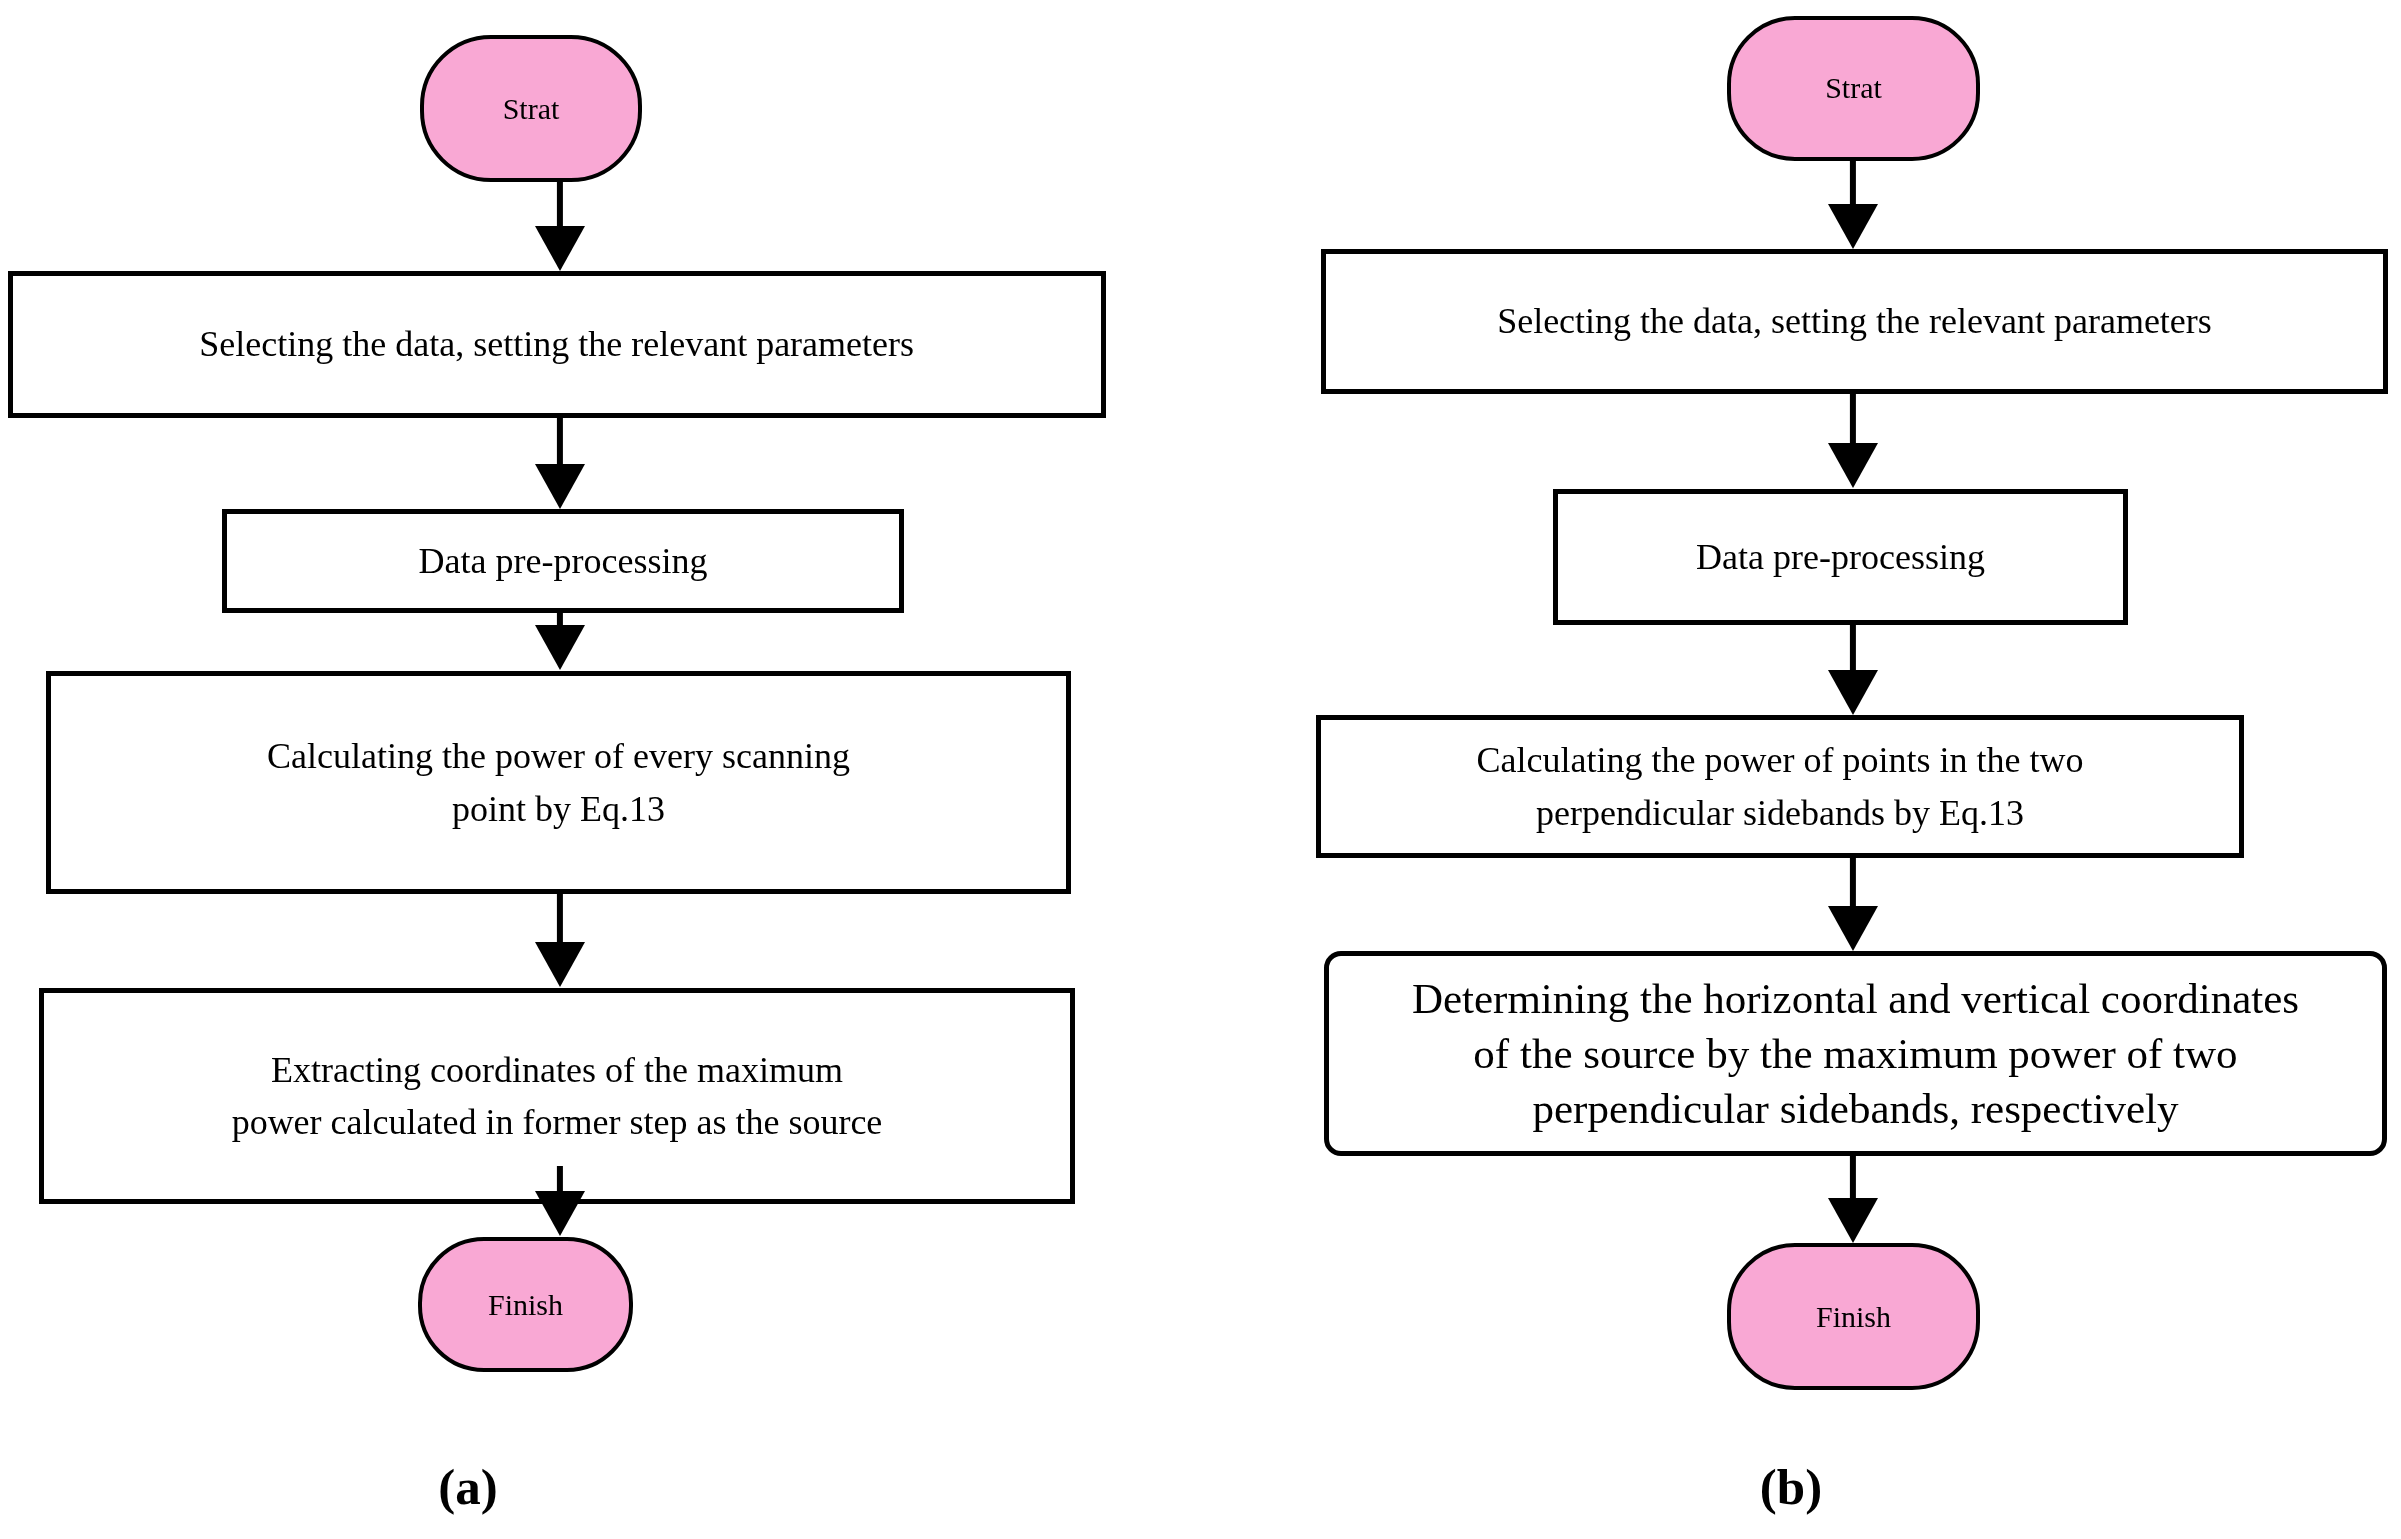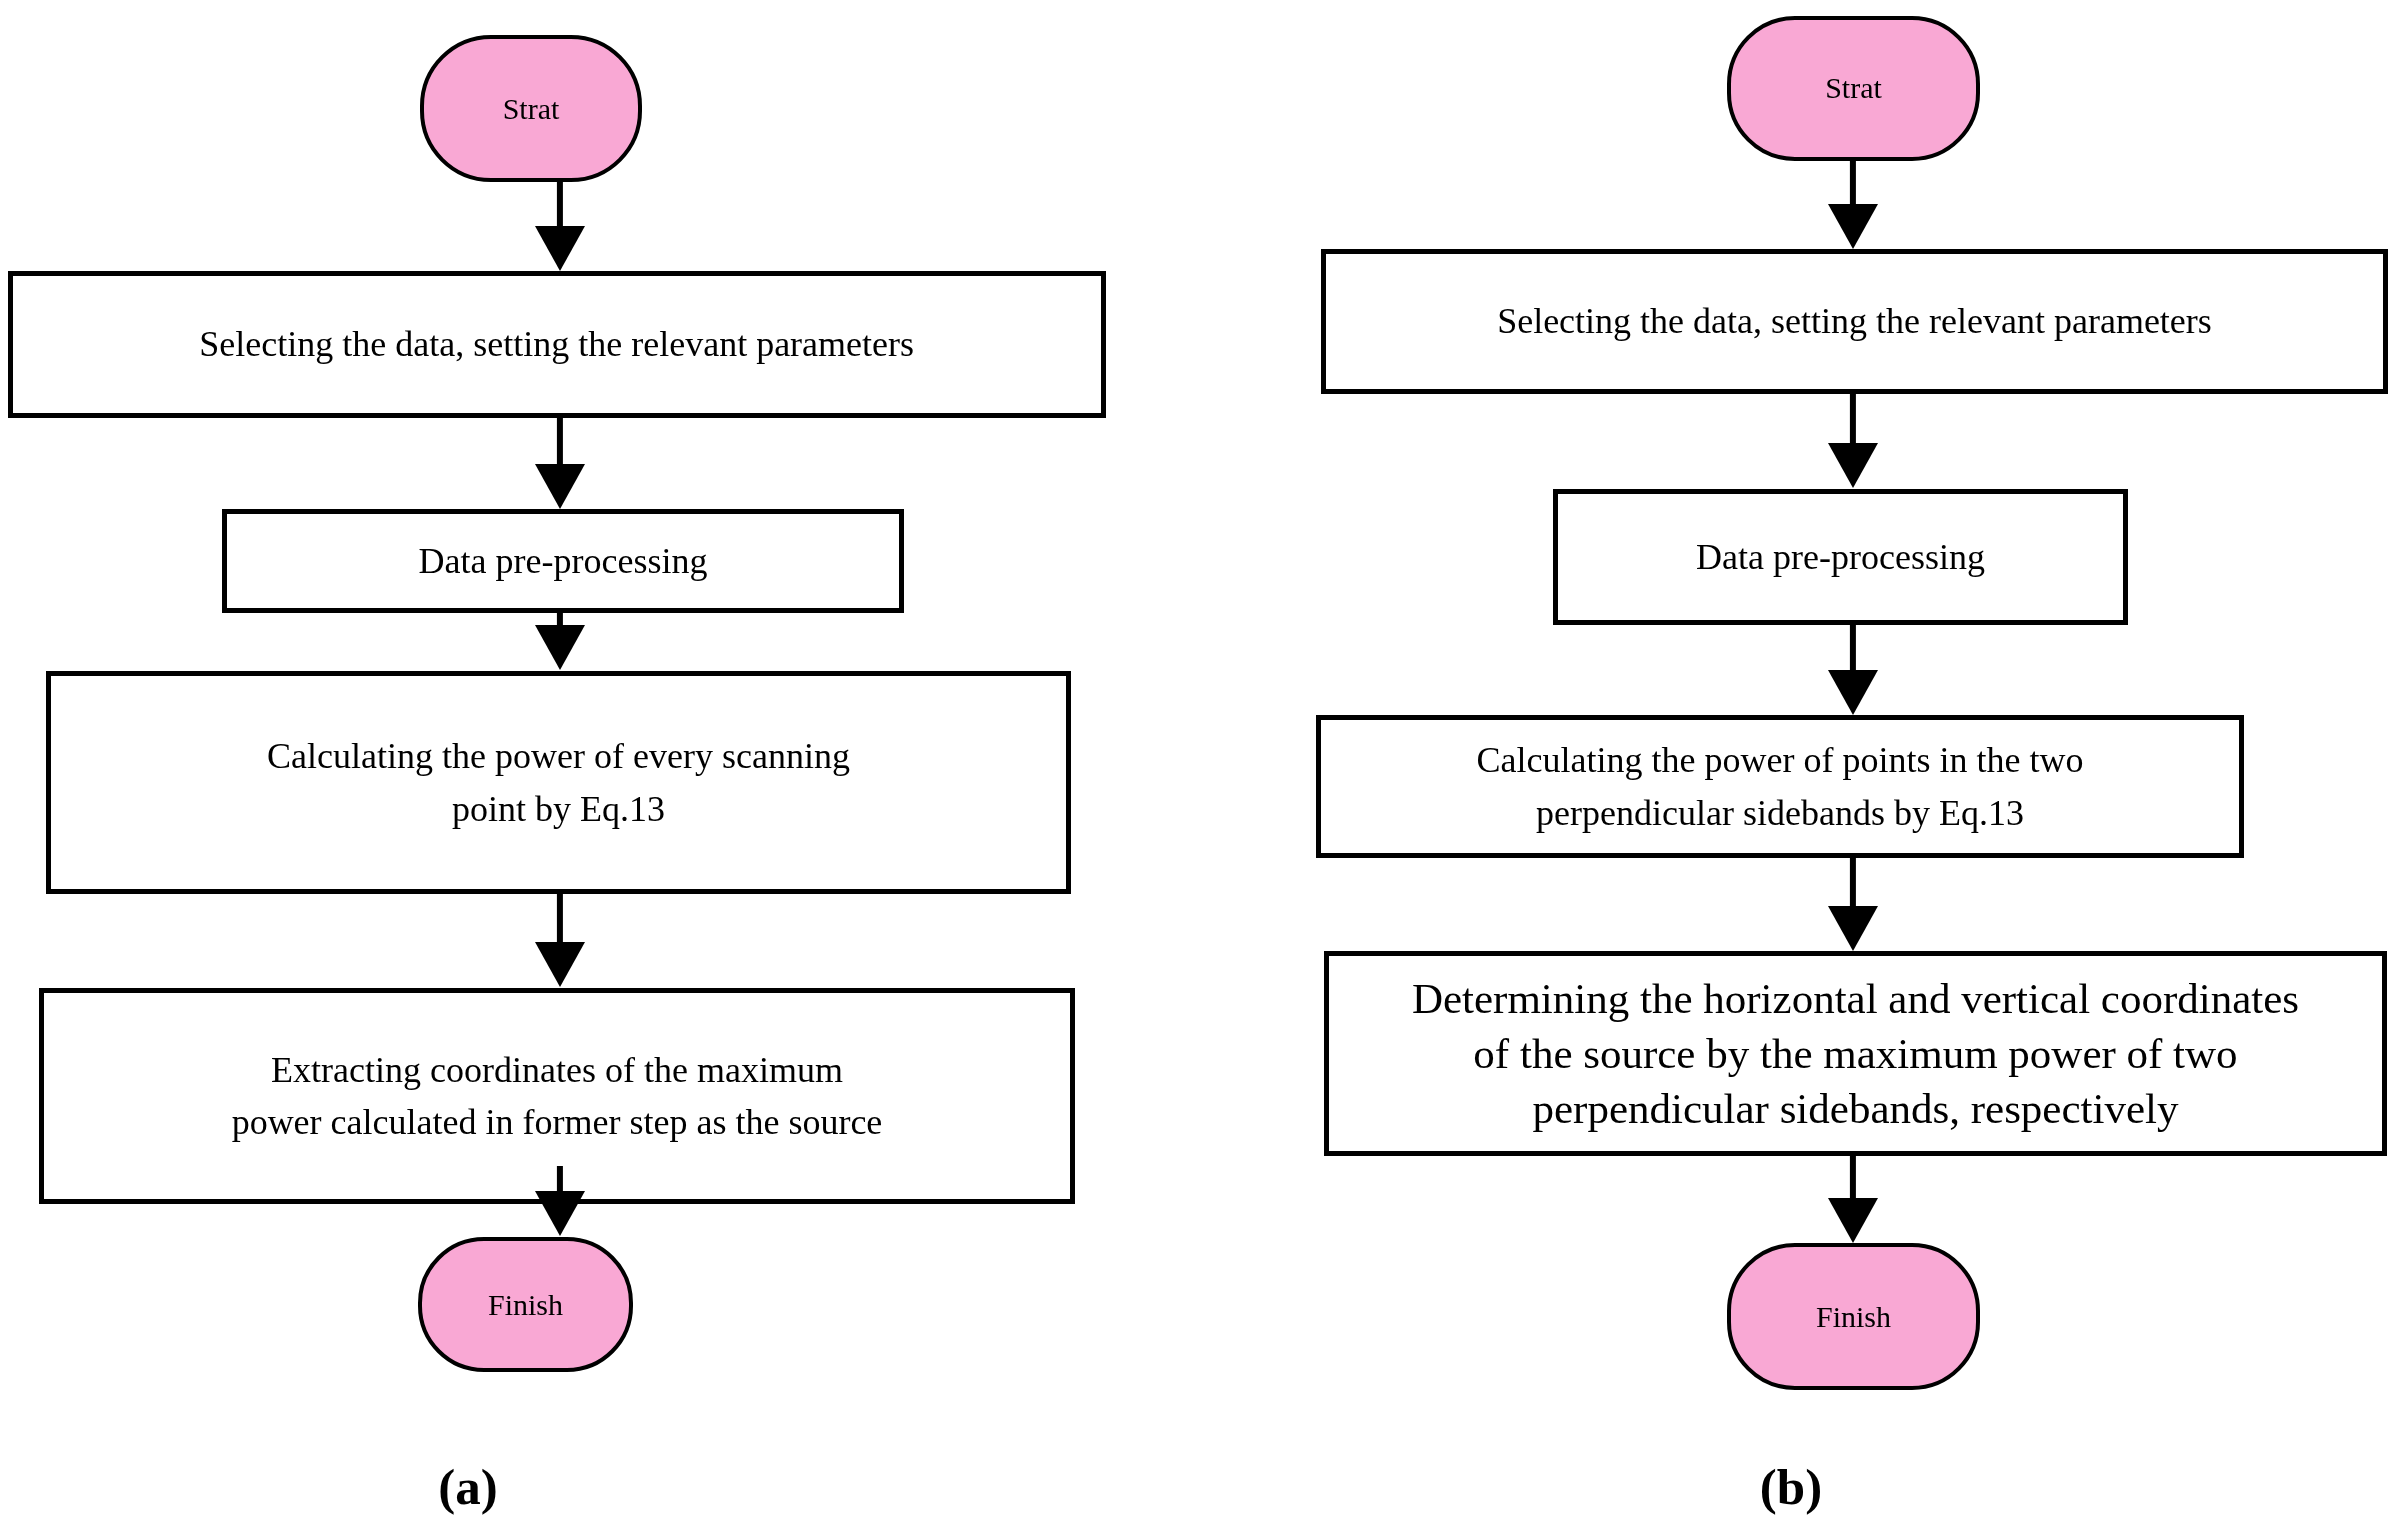--- a/index.html
+++ b/index.html
@@ -172,21 +172,21 @@
     <div class="pbox" style="left:1316px; top:715px; width:928px; height:143px;">
       <span>Calculating the power of points in the two
 perpendicular sidebands by Eq.13</span>
     </div>
 
     <div class="arrow" style="left:1827px; top:858px; height:93px;">
       <div class="stem"></div>
       <div class="head"></div>
     </div>
 
-    <div class="pbox tight" style="left:1324px; top:951px; width:1063px; height:205px;">
+    <div class="pbox tight" style="left:1324px; top:951px; width:1063px; height:205px;border-radius:17px;">
       <span>Determining the horizontal and vertical coordinates
 of the source by the maximum power of two
 perpendicular sidebands, respectively</span>
     </div>
 
     <div class="arrow" style="left:1827px; top:1156px; height:87px;">
       <div class="stem"></div>
       <div class="head"></div>
     </div>
 

